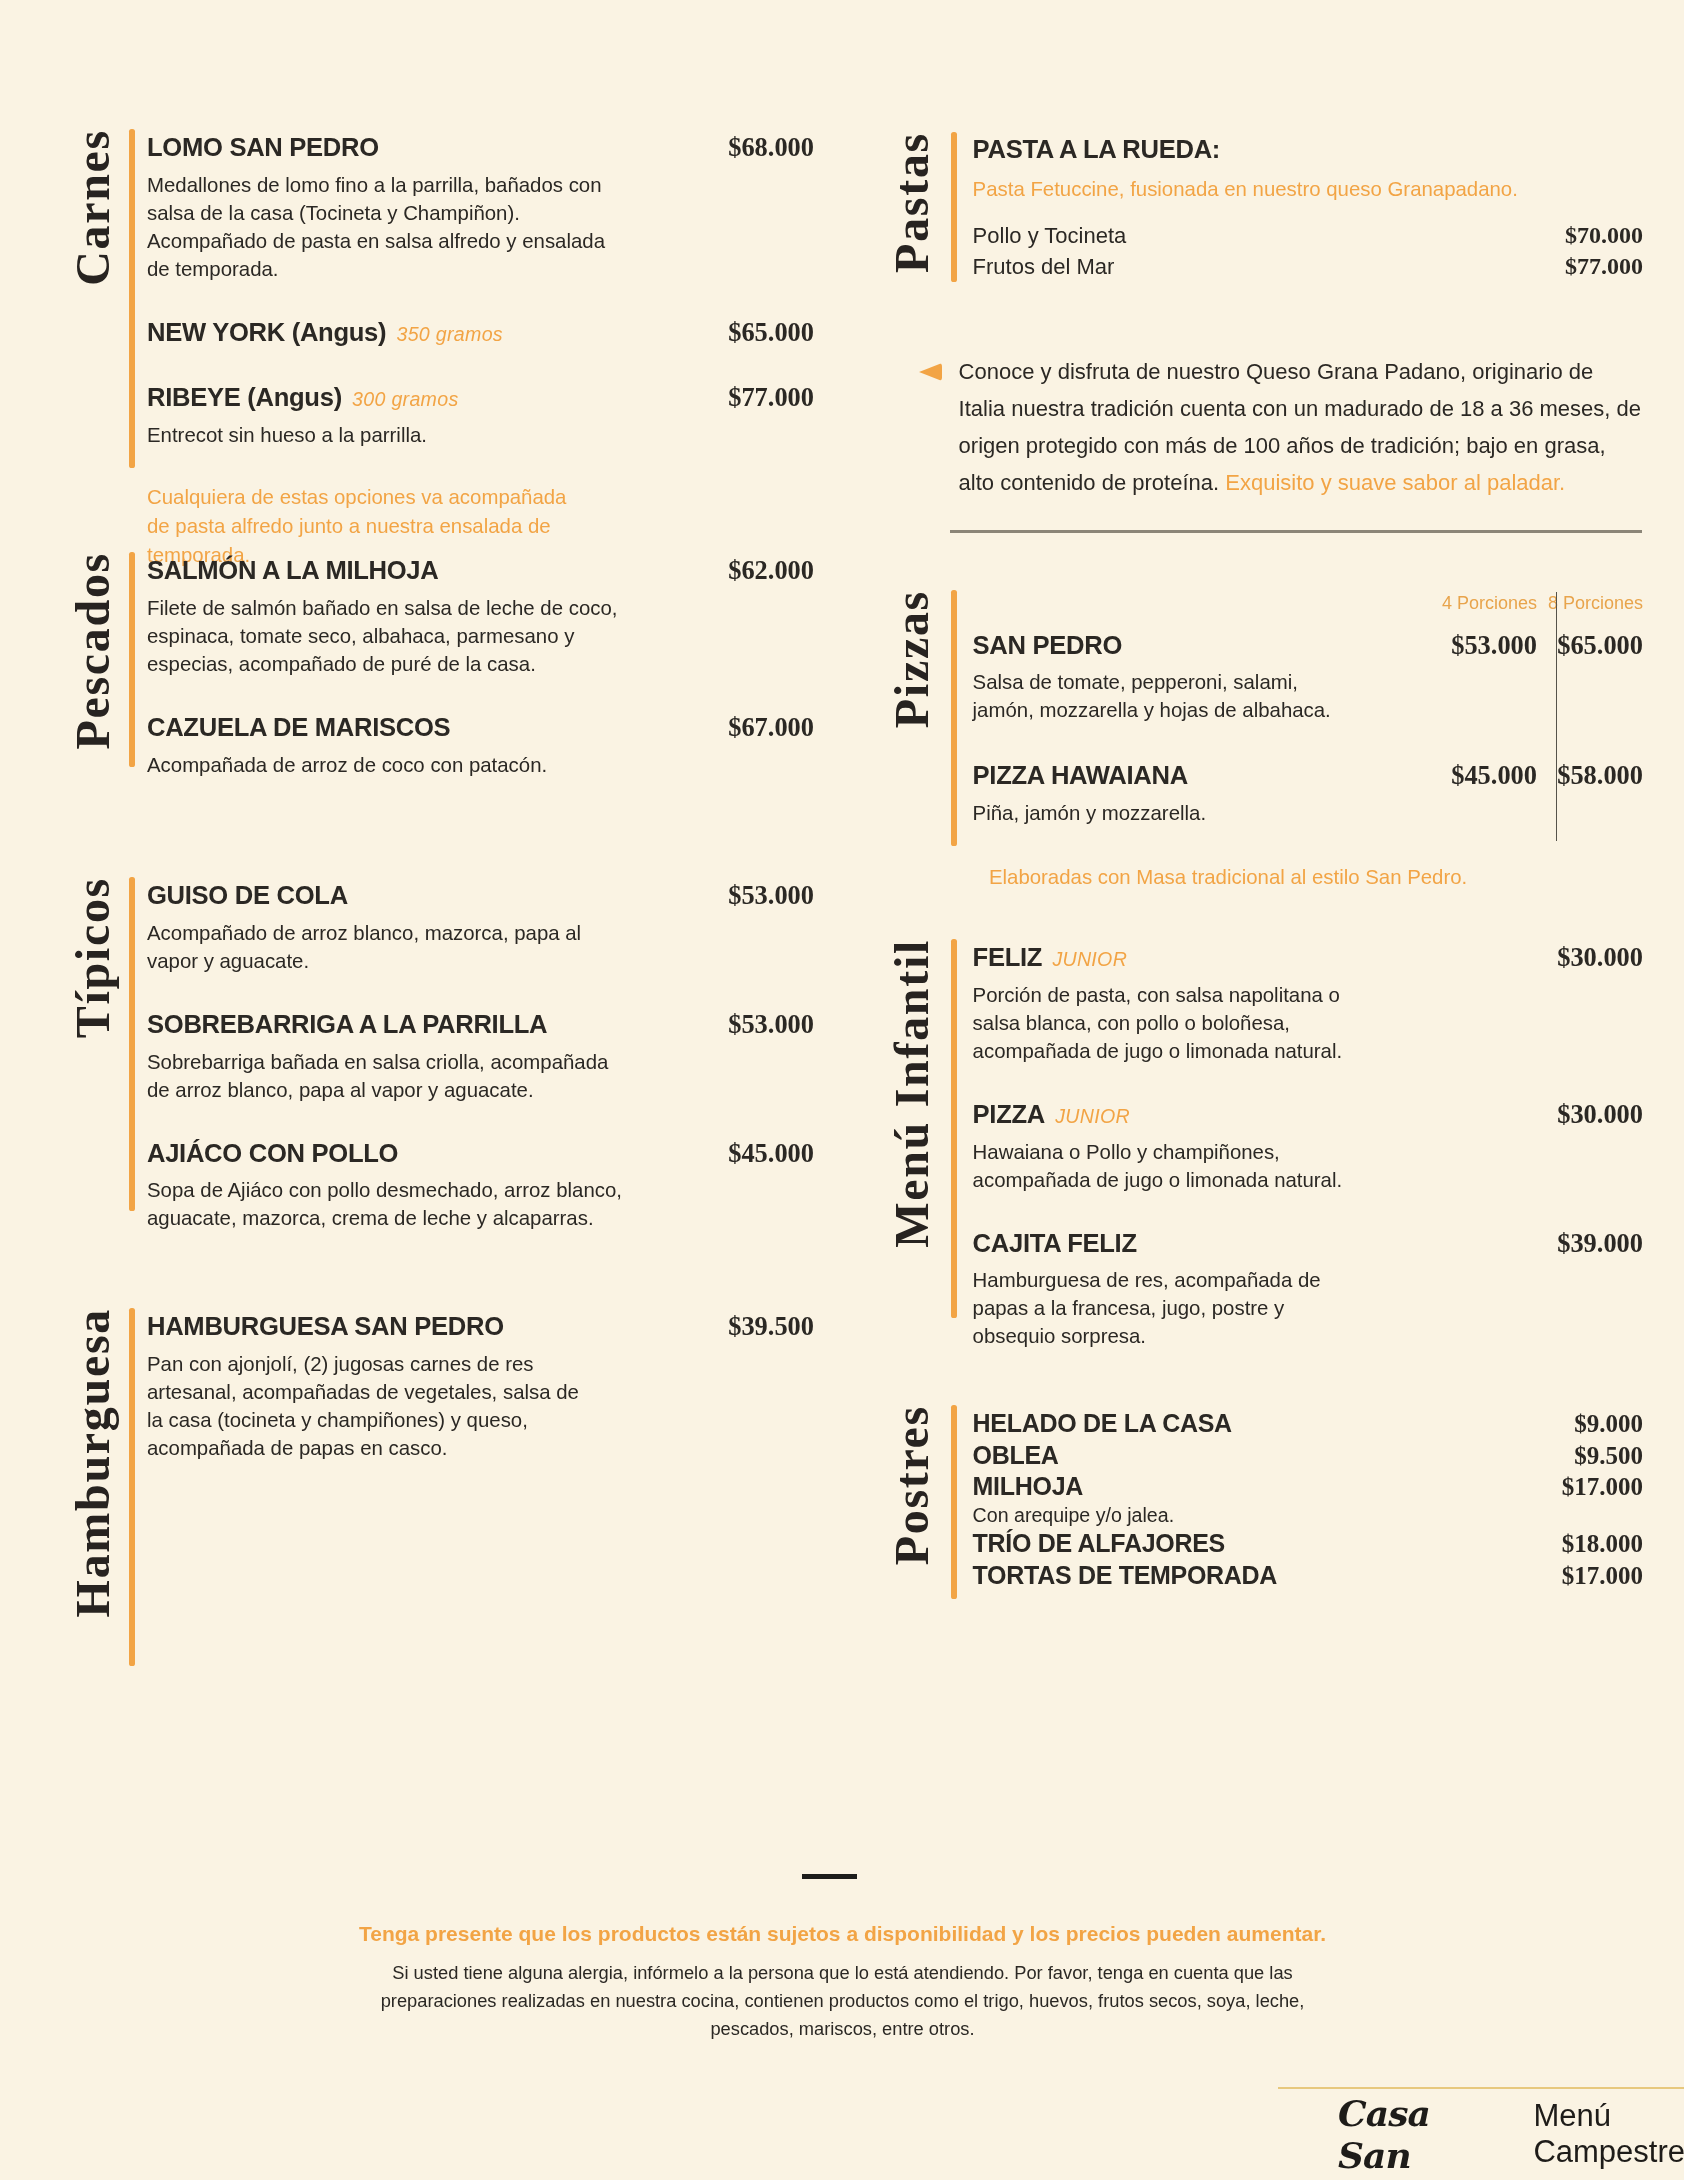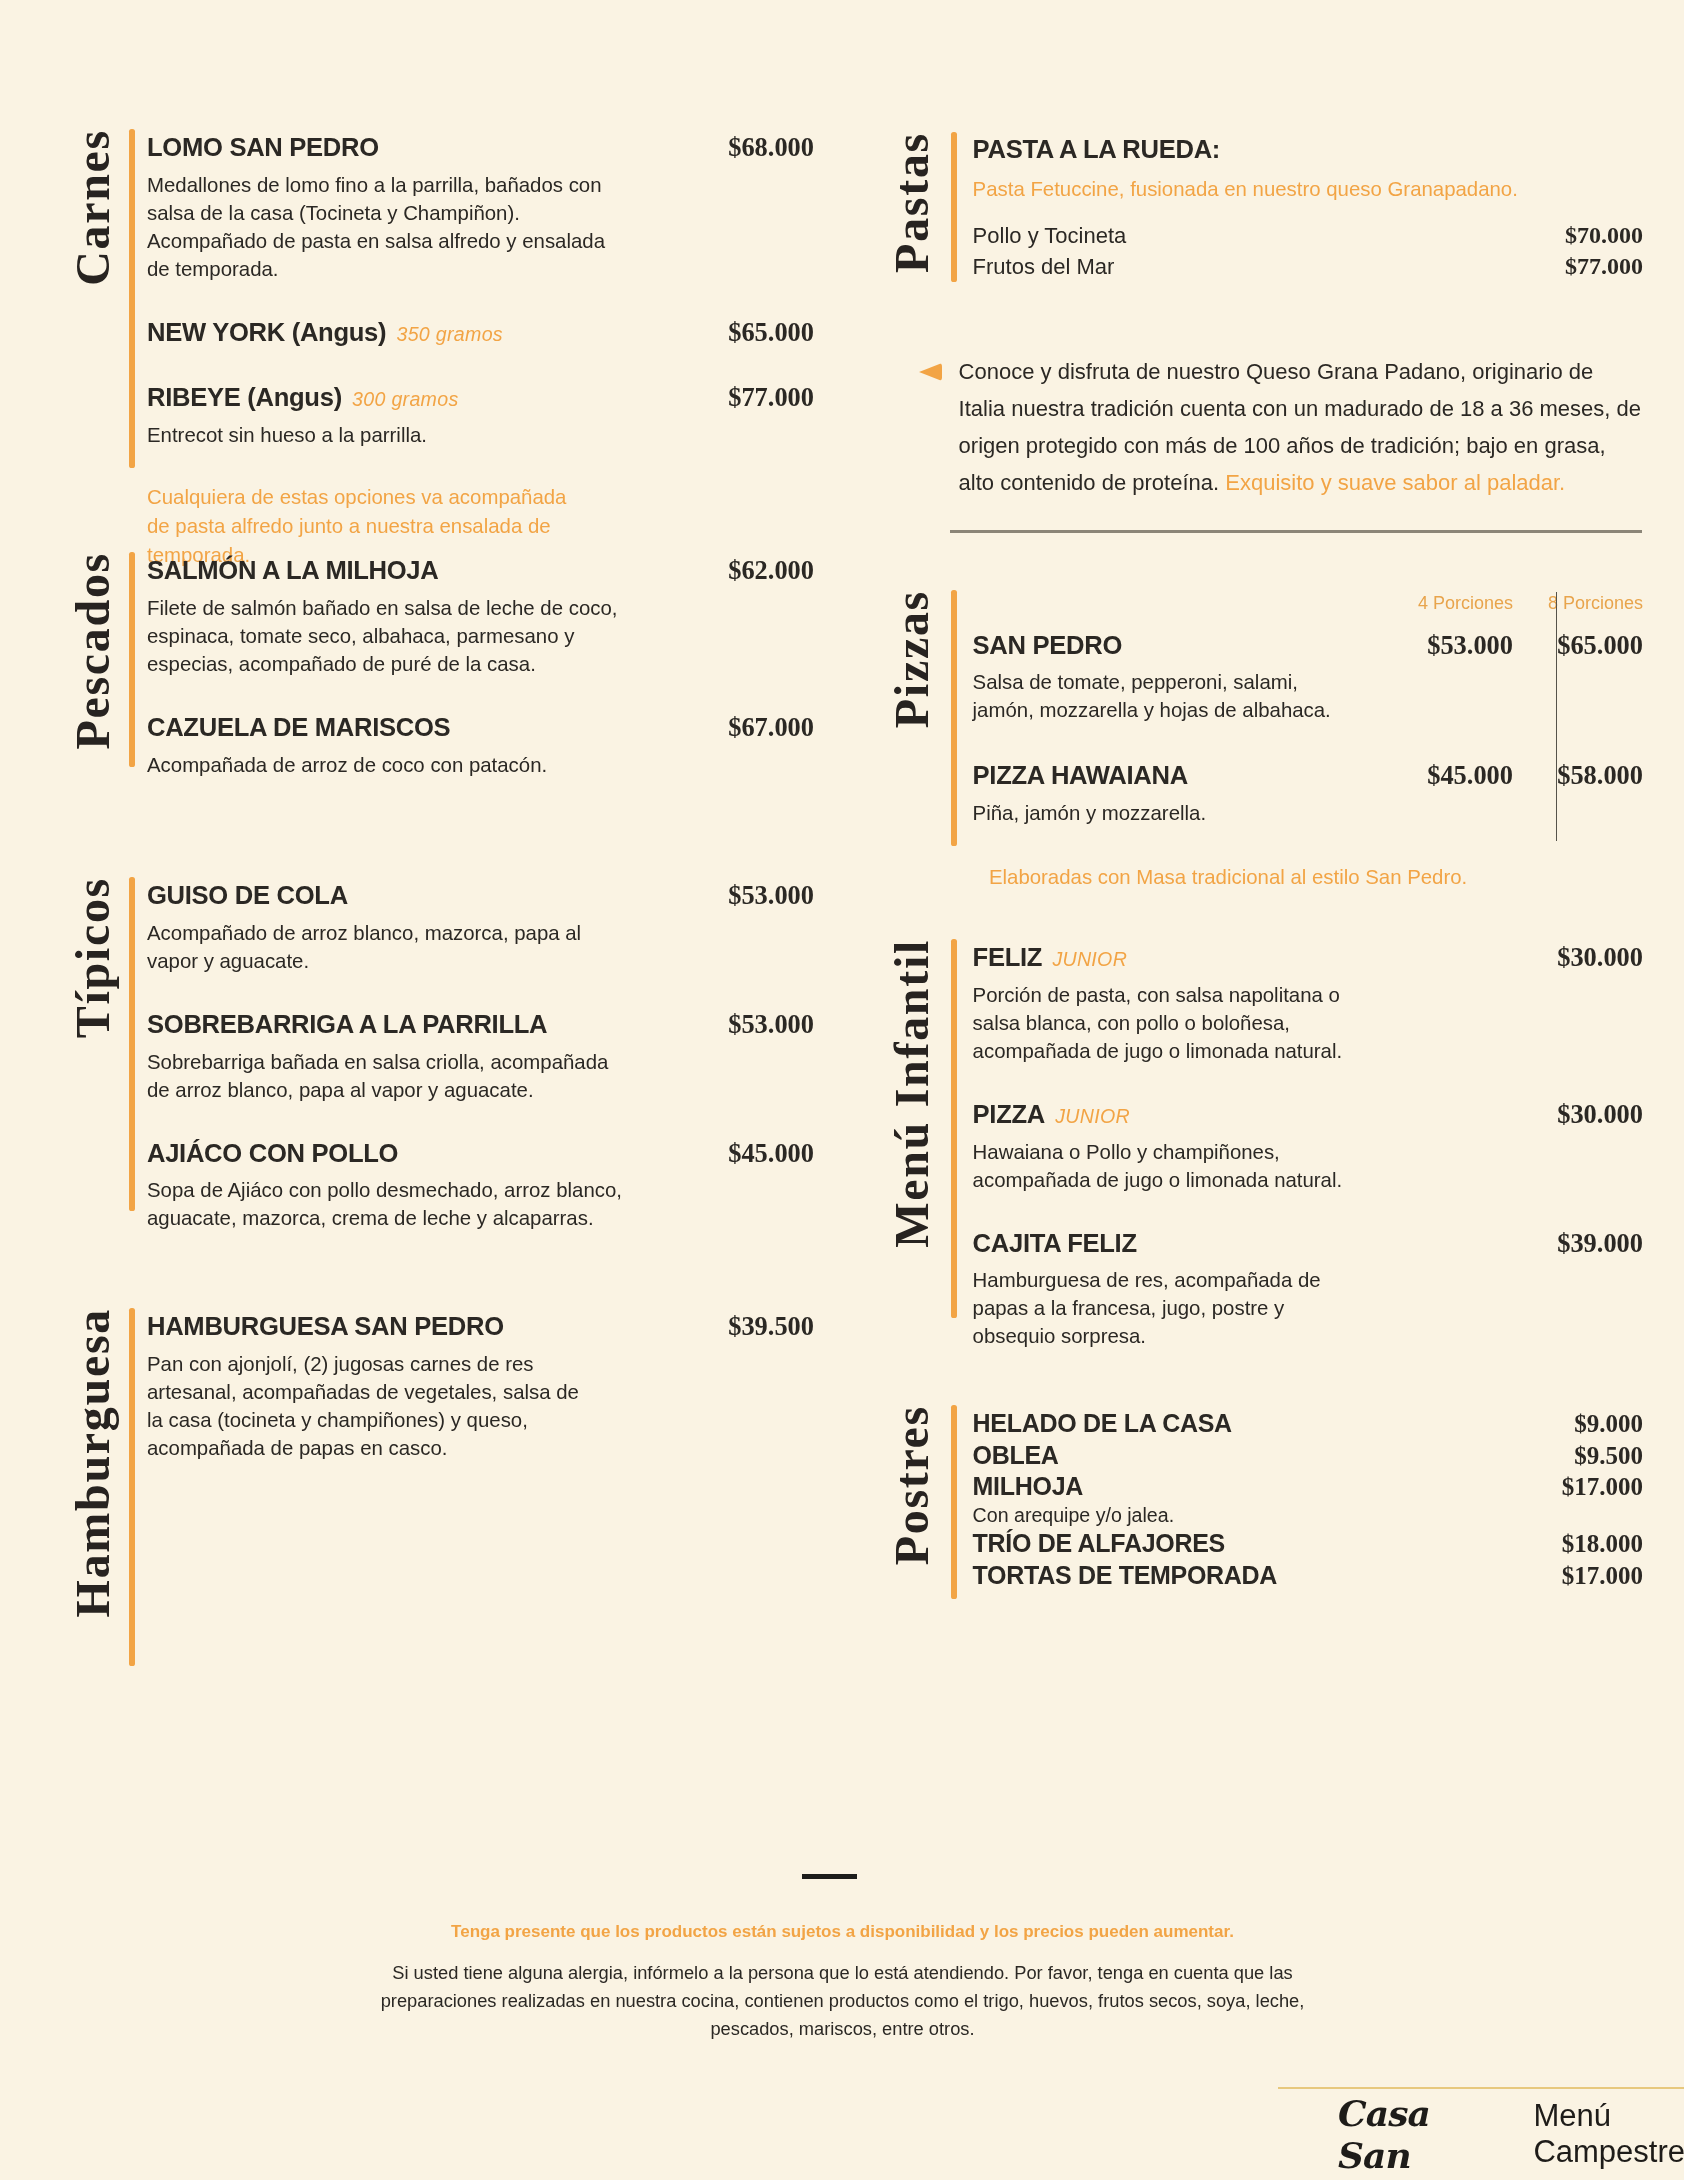--- a/index.html
+++ b/index.html
@@ -48,37 +48,37 @@
   .info{position:absolute;left:893px;top:353px;width:750px;display:flex;}
   .arrow{flex:0 0 25.6px;margin-top:10.2px;width:0;height:0;
     border-top:9.4px solid transparent;border-bottom:9.4px solid transparent;
     border-right:23px solid #F2A445;border-radius:3.4px;}
   .info p{margin:0 0 0 17px;font-size:22px;line-height:37px;width:698px;}
   .hl{color:#F2A445;}
   
   .hdivider{position:absolute;left:950px;top:530px;width:692px;height:2.6px;background:#8B8577;}
   .pizza-divider{position:absolute;left:583px;top:1.7px;width:1.7px;height:249px;background:#55524A;}
   
-  .pgrid{display:grid;grid-template-columns:1fr 112px 106px;column-gap:24px;align-items:baseline;}
+  .pgrid{display:grid;grid-template-columns:1fr 112px 106px;align-items:baseline;}
   .pgrid .pc{text-align:right;}
   .phead{margin-bottom:15.3px;}
   .phead .pc{font-size:18px;color:#E8A44C;}
   .pizza-item{margin-bottom:36px;}
   .pizza-item .desc{max-width:375px;}
   
   .inf .desc{max-width:396px;}
   
   .drow{display:flex;justify-content:space-between;align-items:baseline;line-height:31.5px;}
   .drow .ititle{font-size:25px;}
   .drow .price{font-size:25px;}
   .dsub{font-size:19.6px;line-height:25.6px;margin:0;}
   
   .dash{position:absolute;left:802px;top:1874px;width:55px;height:5.1px;background:#1D1D1B;}
   .warning{position:absolute;left:0;right:0;top:1922px;text-align:center;
-    color:#F2A445;font-weight:700;font-size:17px;}
+    color:#F2A445;font-weight:700;font-size:21px;}
   .disclaimer{position:absolute;left:340px;top:1959px;width:1005px;text-align:center;
     font-size:18.3px;line-height:28px;}
   .goldline{position:absolute;left:1278px;top:2087px;width:407px;height:1.7px;background:#E7C87E;}
   .brand{position:absolute;left:1290px;top:2092px;display:flex;align-items:baseline;}
   .logo{font-family:"DejaVu Serif",serif;font-style:italic;font-weight:700;font-size:36px;
     letter-spacing:-0.9px;color:#1E1C19;margin-left:48px;}
   .menuname{font-size:31px;margin-left:22px;color:#1E1C19;}
 </style>
 </head>
 <body>

